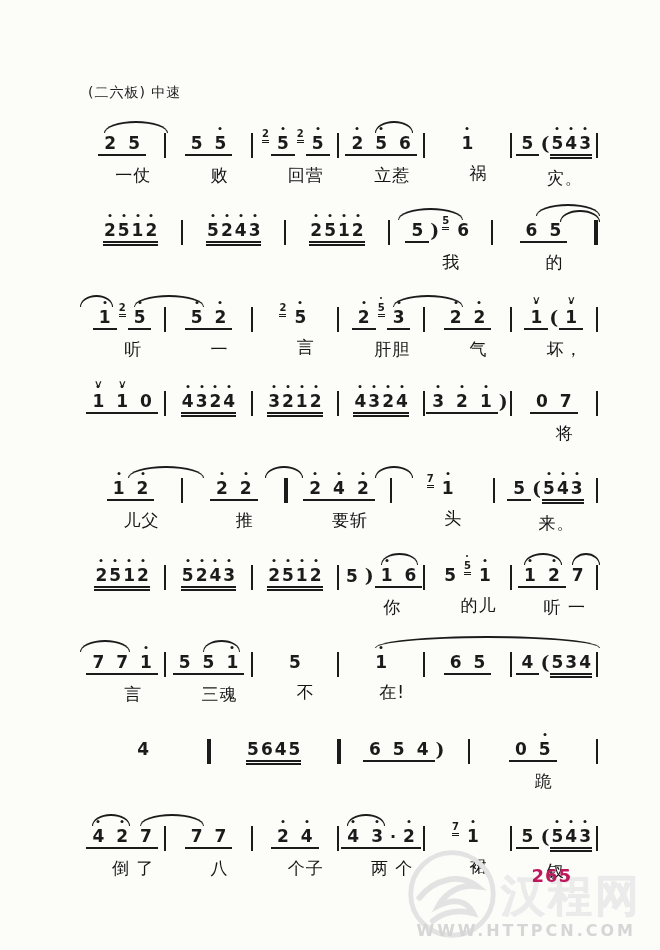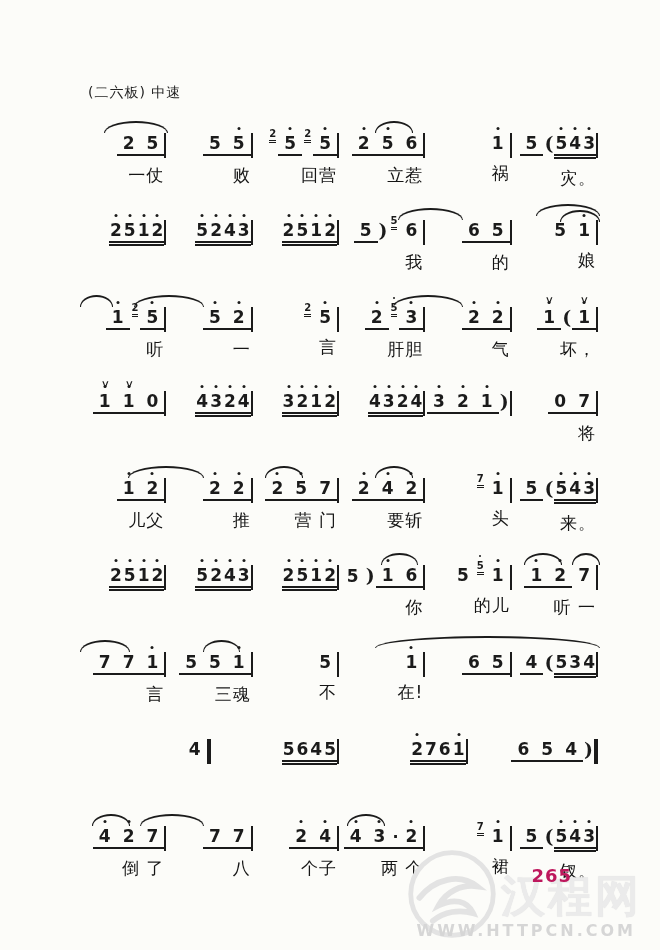--- a/index.html
+++ b/index.html
@@ -14,21 +14,21 @@
     font-size:14px;letter-spacing:1px;color:#222;
   }
   .score{
     position:absolute;left:80px;right:62px;top:116px;
   }
   .system{margin-bottom:9px;}
   .noterow{
     display:flex;align-items:flex-start;position:relative;
     padding-top:17px;width:100%;
   }
-  .cell{flex:1 1 0;min-width:0;display:flex;flex-direction:column;align-items:flex-end;}
+  .cell{flex:1 1 0;min-width:0;display:flex;flex-direction:column;align-items:center;}
   .notes{display:flex;align-items:flex-start;white-space:nowrap;}
   .bar{flex:0 0 2px;width:2px;height:25px;background:#1b1b1b;margin-top:0;}
   .run{display:inline-block;}
   .run.u1{border-bottom:2px solid #1b1b1b;}
   .run.u2{border-bottom:5px double #1b1b1b;}
   .note{
     display:inline-block;position:relative;
     font-weight:bold;font-size:17px;line-height:21px;
     font-family:"DejaVu Sans",sans-serif;
   }
@@ -180,26 +180,20 @@
             <div class="lyric">我</div>
           </div>
           <div class="bar"></div>
           <div class="cell">
             <div class="notes">
               <span class="run u1"><span class="note">6</span><span class="note">5</span></span>
             </div>
             <div class="lyric">的</div>
           </div>
           <div class="bar"></div>
-          <div class="cell">
-            <div class="notes">
-              <span class="run u0"><span class="note">5</span><span class="note hi">1</span></span>
-            </div>
-            <div class="lyric">娘</div>
-          </div>
           <div class="bar"></div>
           <div class="slur" style="left: 318.125px; width: 63.3438px; top: 5px;"></div>
           <div class="slur" style="left: 455.953px; width: 62.0469px; top: 1px;"></div>
           <div class="slur" style="left: 479.797px; width: 38.2031px; top: 7px;"></div>
         </div>
       </div>
       <div class="system">
         <div class="noterow">
           <div class="cell">
             <div class="notes">
@@ -311,26 +305,20 @@
             <div class="lyric">儿父</div>
           </div>
           <div class="bar"></div>
           <div class="cell">
             <div class="notes">
               <span class="run u1"><span class="note hi">2</span><span class="note hi">2</span></span>
             </div>
             <div class="lyric">推</div>
           </div>
           <div class="bar"></div>
-          <div class="cell">
-            <div class="notes">
-              <span class="run u1"><span class="note hi">2</span><span class="note hi">5</span><span class="note">7</span></span>
-            </div>
-            <div class="lyric">营 门</div>
-          </div>
           <div class="bar"></div>
           <div class="cell">
             <div class="notes">
               <span class="run u1"><span class="note hi">2</span><span class="note hi">4</span><span class="note hi">2</span></span>
             </div>
             <div class="lyric">要斩</div>
           </div>
           <div class="bar"></div>
           <div class="cell">
             <div class="notes">
@@ -468,35 +456,35 @@
           </div>
           <div class="bar"></div>
           <div class="bar"></div>
           <div class="cell">
             <div class="notes">
               <span class="run u2"><span class="note">5</span><span class="note">6</span><span class="note">4</span><span class="note">5</span></span>
             </div>
             <div class="lyric"></div>
           </div>
           <div class="bar"></div>
-          <div class="cell">
-            <div class="notes">
-              <span class="run u2"><span class="note hi">2</span><span class="note">7</span><span class="note">6</span><span class="note hi">1</span></span>
-            </div>
-            <div class="lyric"></div>
-          </div>
           <div class="bar"></div>
           <div class="cell">
             <div class="notes">
               <span class="run u1"><span class="note">6</span><span class="note">5</span><span class="note">4</span></span>
               <span class="run u0"><span class="paren">)</span></span>
             </div>
             <div class="lyric"></div>
           </div>
           <div class="bar"></div>
+          <div class="cell">
+            <div class="notes">
+              <span class="run u1"><span class="note">0</span><span class="note hi">5</span></span>
+            </div>
+            <div class="lyric">跪</div>
+          </div>
           <div class="bar"></div>
         </div>
       </div>
       <div class="system">
         <div class="noterow">
           <div class="cell">
             <div class="notes">
               <span class="run u1"><span class="note hi">4</span><span class="note hi">2</span><span class="note">7</span></span>
             </div>
             <div class="lyric">倒 了</div>

